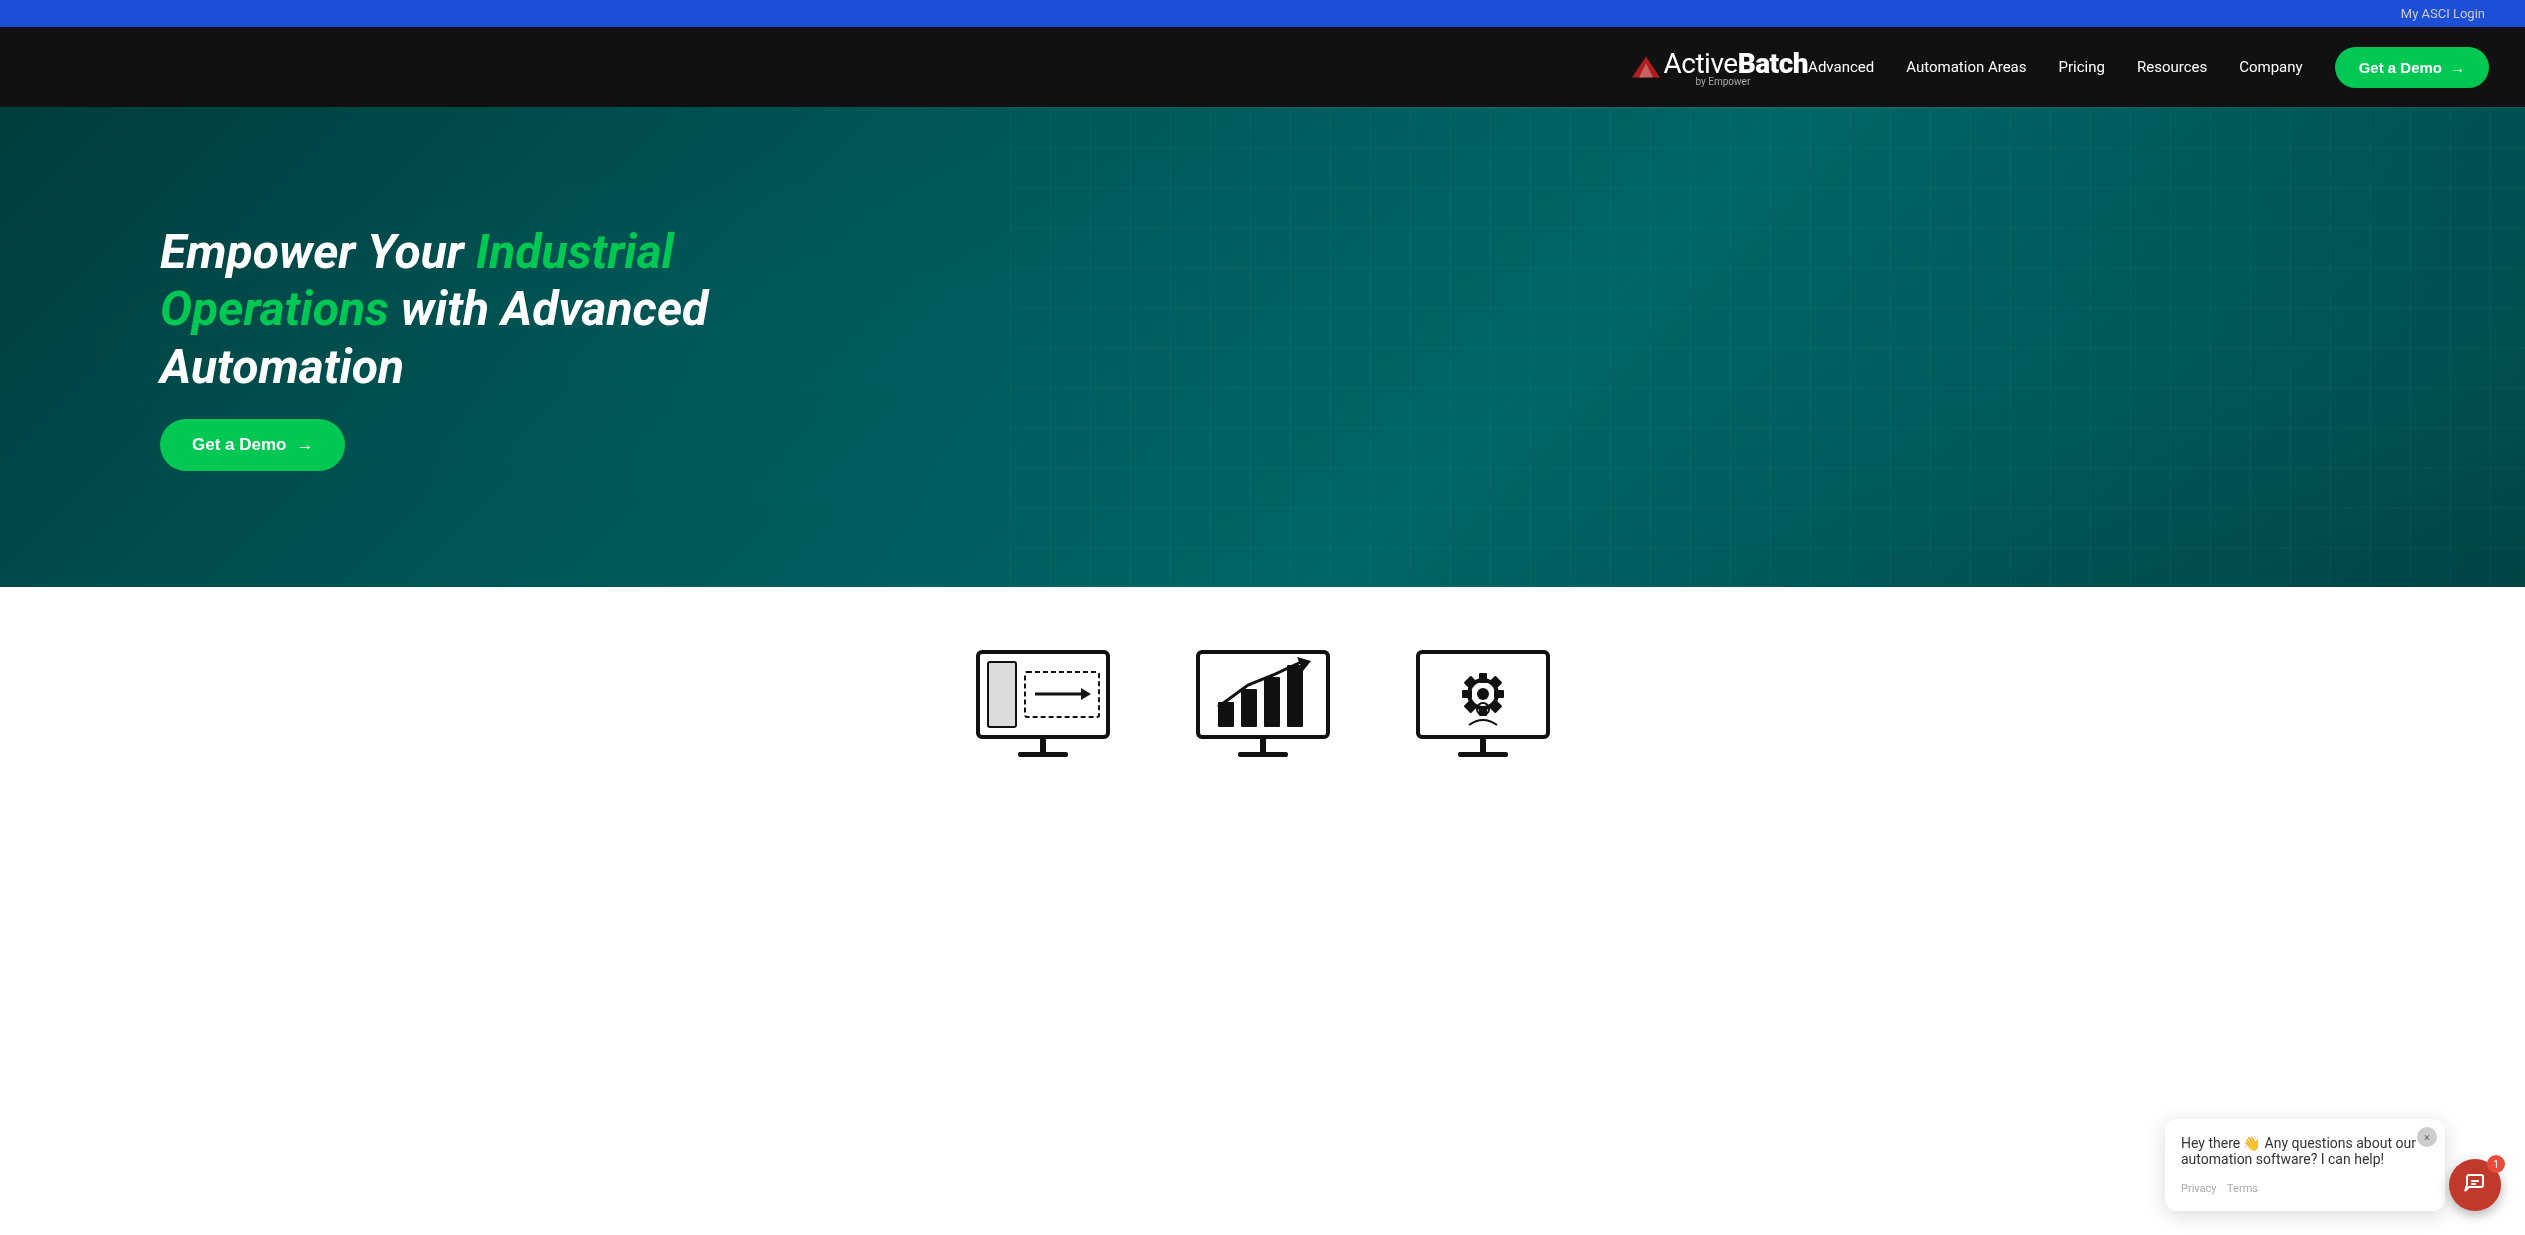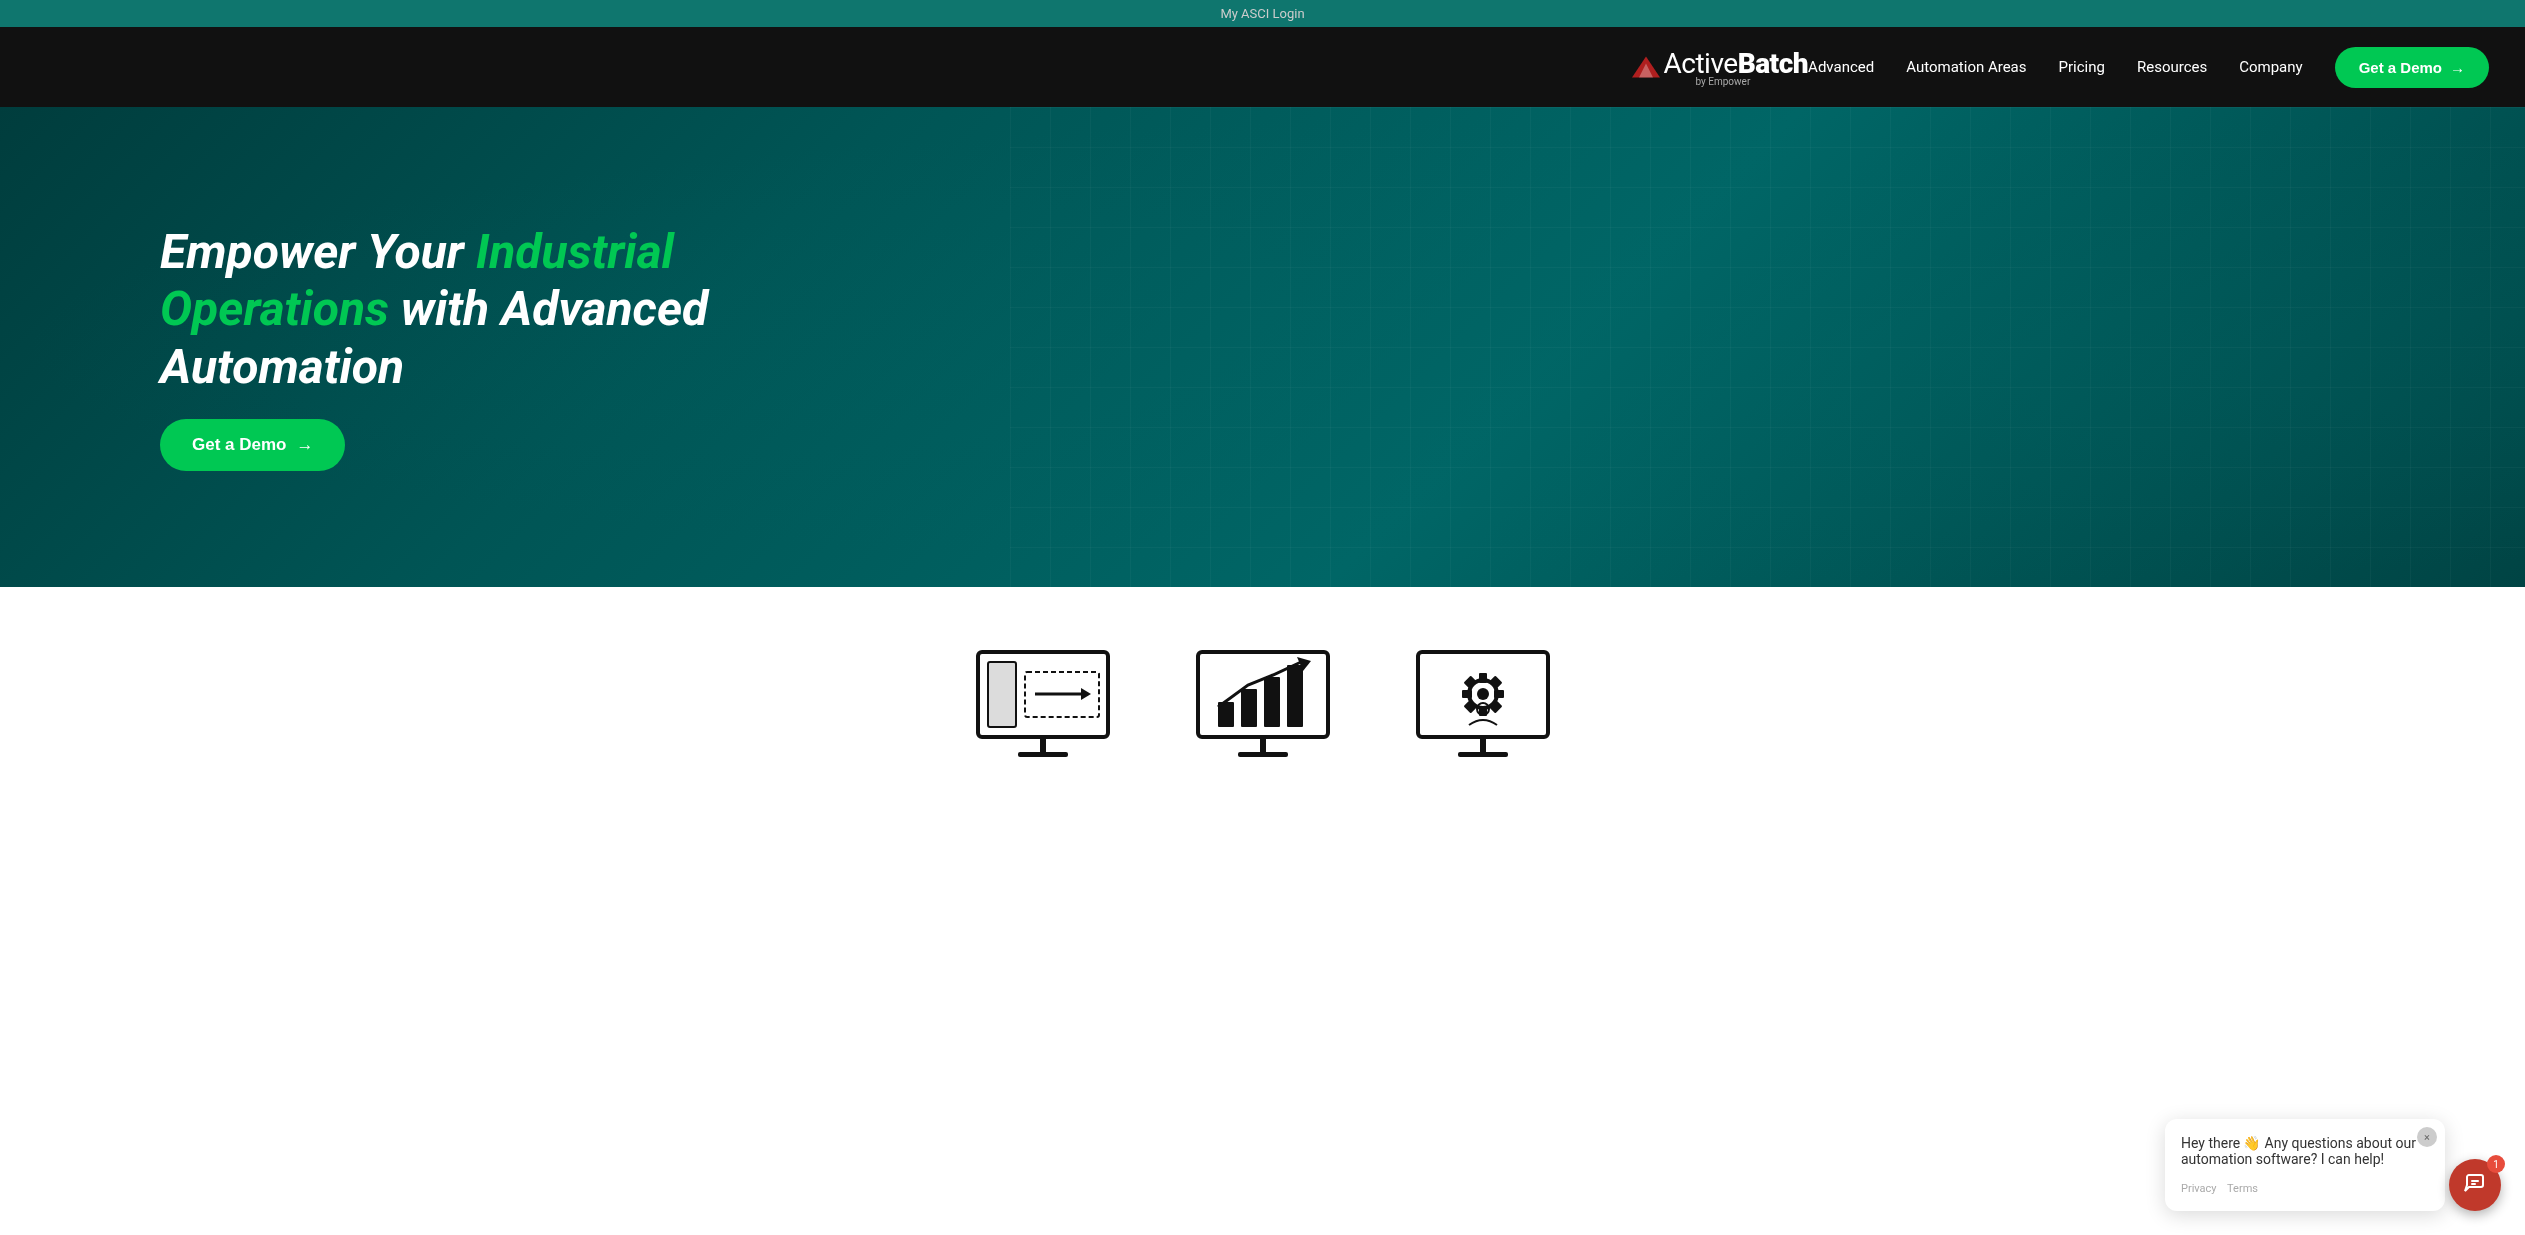--- a/index.html
+++ b/index.html
@@ -1,23 +1,23 @@
 <!DOCTYPE html>
 <html><head>
   <meta charset="utf-8">
   <style>
     * { margin: 0; padding: 0; box-sizing: border-box; }
     body { font-family: -apple-system, BlinkMacSystemFont, 'Segoe UI', Roboto, sans-serif; background: #fff; }
 
     
     .top-bar {
-      background: #0f766e;
+      background: #1d4ed8;
       color: #ccc;
       font-size: 13px;
-      text-align: center;
+      text-align: right;
       padding: 6px 40px;
     }
 
     
     .nav {
       background: #111;
       display: flex;
       align-items: center;
       padding: 0 36px;
       height: 80px;

